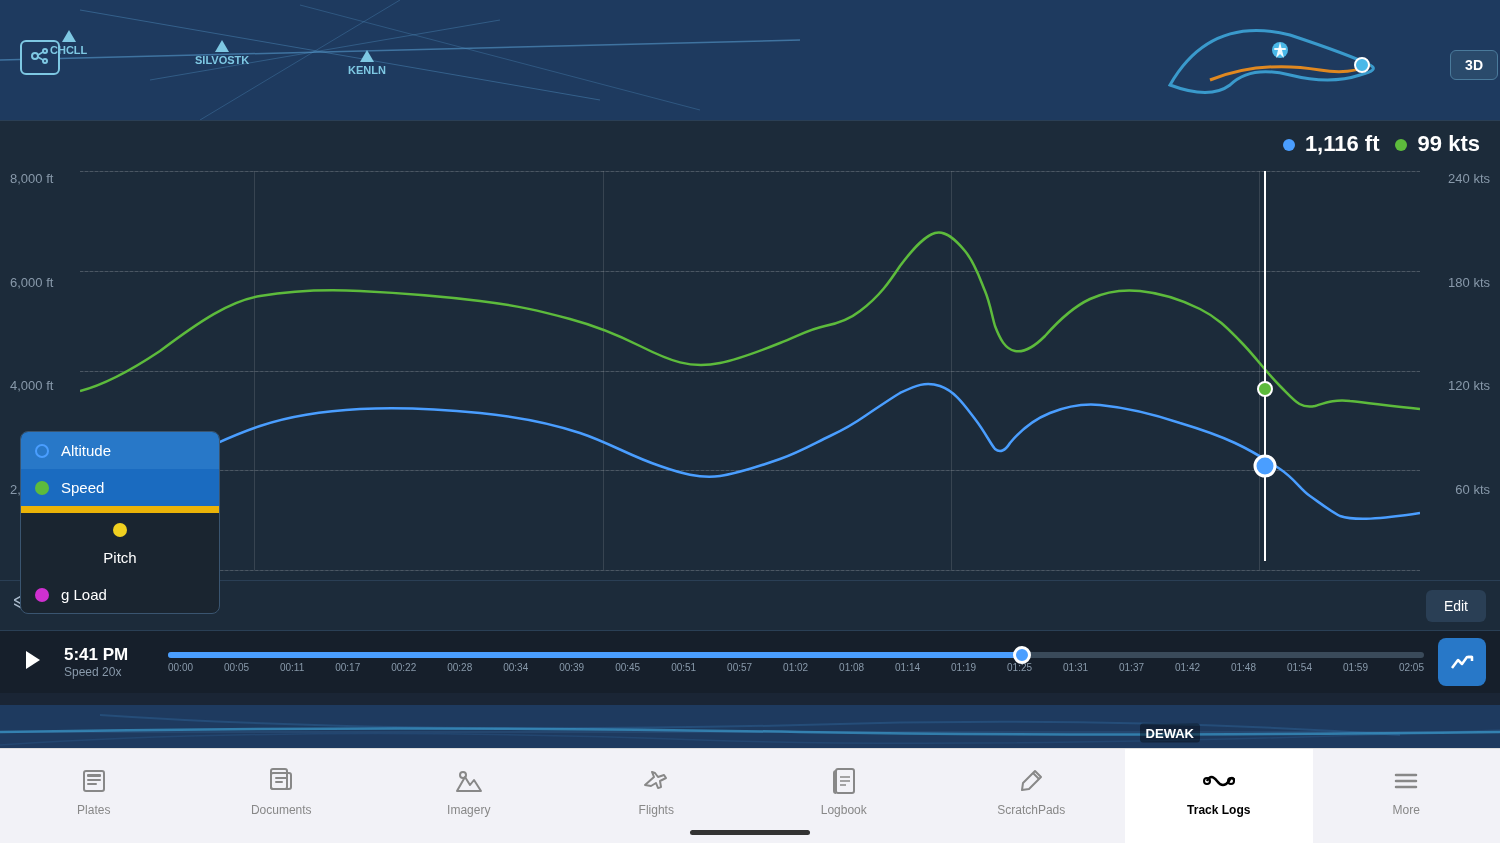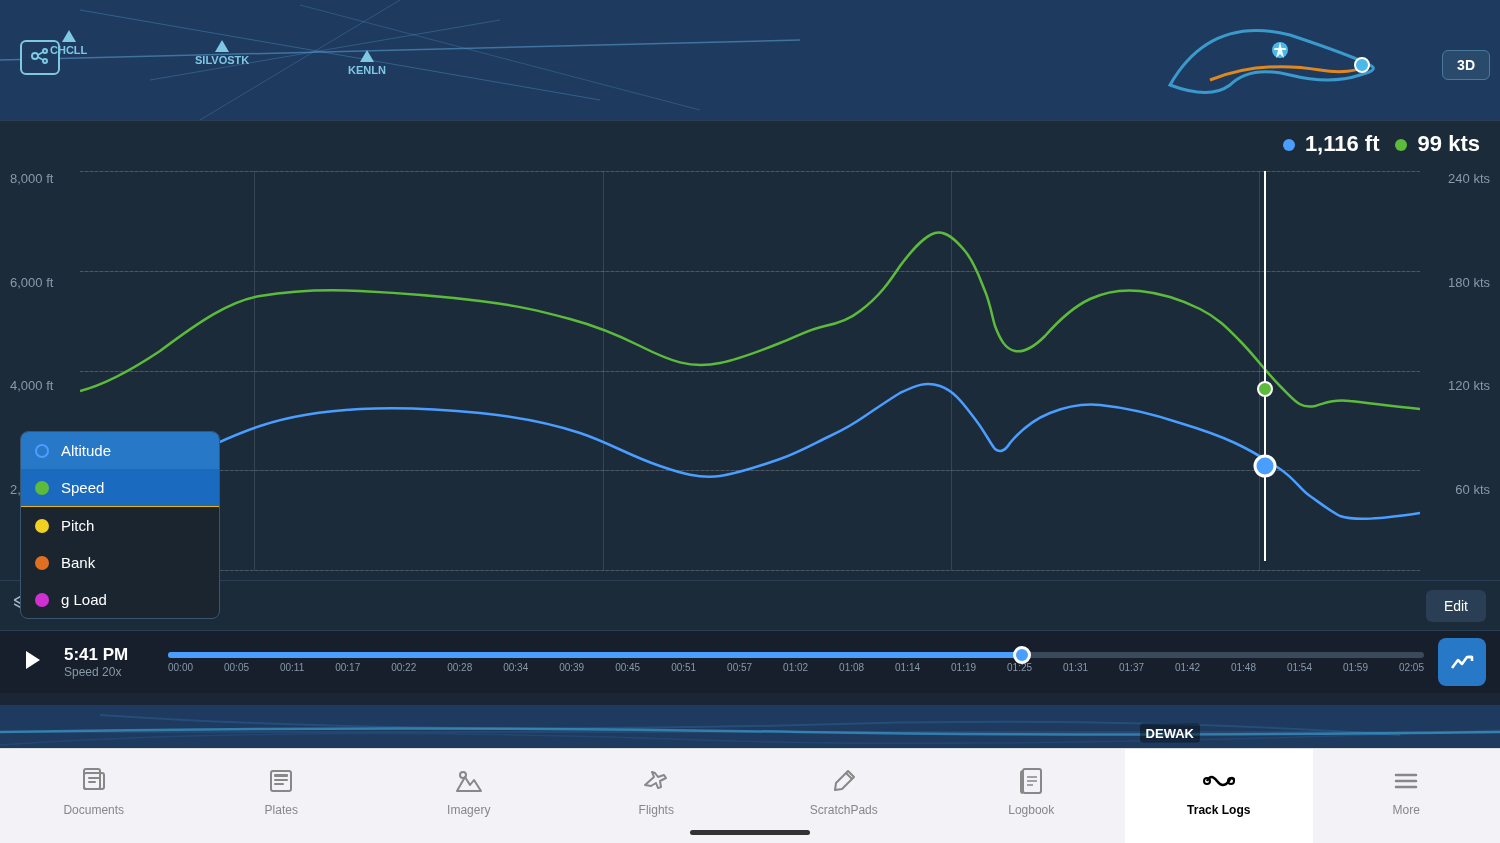--- a/index.html
+++ b/index.html
@@ -35,21 +35,21 @@
       top: 40px; left: 20px;
       background: #1e3a5f;
       border: 2px solid #7ec8e3;
       border-radius: 6px;
       padding: 4px 8px;
       color: #7ec8e3;
       font-size: 12px;
     }
     .btn-3d {
       position: absolute;
-      top: 50px; right: 10px;
+      top: 50px; right: 2px;
       background: #2a4a6b;
       border: 1px solid #4a7a9b;
       border-radius: 6px;
       color: white;
       font-size: 14px;
       font-weight: bold;
       padding: 6px 14px;
     }
 
     
@@ -541,27 +541,23 @@
 
   <div class="legend-popup">
     <div class="legend-item active-blue">
       <div class="legend-dot blue"></div>
       <span>Altitude</span>
     </div>
     <div class="legend-item active-green">
       <div class="legend-dot green"></div>
       <span>Speed</span>
     </div>
-    <div class="legend-item inactive" style="border-top:1px solid #eab308;">
+    <div class="legend-item inactive" style="border-top:7px solid #eab308;flex-direction:column;">
       <div class="legend-dot yellow"></div>
       <span>Pitch</span>
-    </div>
-    <div class="legend-item inactive">
-      <div class="legend-dot orange"></div>
-      <span>Bank</span>
     </div>
     <div class="legend-item inactive">
       <div class="legend-dot magenta"></div>
       <span>g Load</span>
     </div>
     <div class="legend-arrow"></div>
     <div class="legend-arrow-inner"></div>
   </div>
 
   <div class="chart-bottom-bar">
@@ -644,83 +640,83 @@
         <polyline points="18,7 22,7 22,11" fill="none" stroke="white" stroke-width="2.5" stroke-linejoin="round"></polyline>
       </svg>
   </button>
 </div>
 
 <div class="bottom-nav">
 
   <div class="nav-item">
     <span class="nav-icon">
       <svg width="28" height="28" viewBox="0 0 28 28">
+          <rect x="4" y="4" width="20" height="20" rx="2" fill="none" stroke="#888" stroke-width="2"></rect>
+          <rect x="7" y="7" width="14" height="3" rx="1" fill="#888"></rect>
+          <rect x="7" y="12" width="14" height="2" rx="1" fill="#888"></rect>
+          <rect x="7" y="16" width="10" height="2" rx="1" fill="#888"></rect>
+        </svg>
+    </span>
+    <span class="nav-label">Plates</span>
+  </div>
+
+  <div class="nav-item">
+    <span class="nav-icon">
+      <svg width="28" height="28" viewBox="0 0 28 28">
           <rect x="4" y="2" width="16" height="20" rx="2" fill="none" stroke="#888" stroke-width="2"></rect>
           <rect x="4" y="6" width="20" height="16" rx="2" fill="none" stroke="#888" stroke-width="2"></rect>
           <rect x="8" y="10" width="12" height="2" rx="1" fill="#888"></rect>
           <rect x="8" y="14" width="8" height="2" rx="1" fill="#888"></rect>
         </svg>
     </span>
     <span class="nav-label">Documents</span>
-  </div>
-
-  <div class="nav-item">
-    <span class="nav-icon">
-      <svg width="28" height="28" viewBox="0 0 28 28">
-          <rect x="4" y="4" width="20" height="20" rx="2" fill="none" stroke="#888" stroke-width="2"></rect>
-          <rect x="7" y="7" width="14" height="3" rx="1" fill="#888"></rect>
-          <rect x="7" y="12" width="14" height="2" rx="1" fill="#888"></rect>
-          <rect x="7" y="16" width="10" height="2" rx="1" fill="#888"></rect>
-        </svg>
-    </span>
-    <span class="nav-label">Plates</span>
   </div>
 
   <div class="nav-item">
     <span class="nav-icon">
       <svg width="28" height="28" viewBox="0 0 28 28">
           <polygon points="2,24 10,10 15,18 19,13 26,24" fill="none" stroke="#888" stroke-width="2" stroke-linejoin="round"></polygon>
           <circle cx="8" cy="8" r="3" fill="none" stroke="#888" stroke-width="2"></circle>
         </svg>
     </span>
     <span class="nav-label">Imagery</span>
   </div>
 
   <div class="nav-item">
     <span class="nav-icon">
       <svg width="28" height="28" viewBox="0 0 28 28">
           <path d="M3 18 L12 10 L10 5 L13 6 L16 10 L22 8 L24 11 L18 14 L19 20 L16 21 L14 16 L9 19 Z" fill="none" stroke="#888" stroke-width="2" stroke-linejoin="round"></path>
         </svg>
     </span>
     <span class="nav-label">Flights</span>
-  </div>
-
-  <div class="nav-item">
-    <span class="nav-icon">
-      <svg width="28" height="28" viewBox="0 0 28 28">
-          <path d="M18 4 L24 10 L12 22 L5 23 L6 16 Z" fill="none" stroke="#888" stroke-width="2" stroke-linejoin="round"></path>
-          <line x1="16" y1="6" x2="22" y2="12" stroke="#888" stroke-width="2"></line>
-        </svg>
-    </span>
-    <span class="nav-label">ScratchPads</span>
   </div>
 
   <div class="nav-item">
     <span class="nav-icon">
       <svg width="28" height="28" viewBox="0 0 28 28">
           <path d="M6 4 Q6 2 8 2 L22 2 Q24 2 24 4 L24 24 Q24 26 22 26 L8 26 Q6 26 6 24 Z" fill="none" stroke="#888" stroke-width="2"></path>
           <path d="M6 4 Q4 4 4 6 L4 24 Q4 26 6 26" fill="none" stroke="#888" stroke-width="2"></path>
           <line x1="10" y1="10" x2="20" y2="10" stroke="#888" stroke-width="1.5"></line>
           <line x1="10" y1="14" x2="20" y2="14" stroke="#888" stroke-width="1.5"></line>
           <line x1="10" y1="18" x2="16" y2="18" stroke="#888" stroke-width="1.5"></line>
         </svg>
     </span>
     <span class="nav-label">Logbook</span>
   </div>
 
+  <div class="nav-item">
+    <span class="nav-icon">
+      <svg width="28" height="28" viewBox="0 0 28 28">
+          <path d="M18 4 L24 10 L12 22 L5 23 L6 16 Z" fill="none" stroke="#888" stroke-width="2" stroke-linejoin="round"></path>
+          <line x1="16" y1="6" x2="22" y2="12" stroke="#888" stroke-width="2"></line>
+        </svg>
+    </span>
+    <span class="nav-label">ScratchPads</span>
+  </div>
+
   <div class="nav-item active">
     <span class="nav-icon">
       <svg width="32" height="28" viewBox="0 0 32 28">
           <path d="M4 14 Q8 6 14 14 Q20 22 26 14 Q29 8 32 14" fill="none" stroke="#000" stroke-width="2.5"></path>
           <circle cx="4" cy="14" r="3" fill="none" stroke="#000" stroke-width="2"></circle>
           <circle cx="28" cy="14" r="3" fill="none" stroke="#000" stroke-width="2"></circle>
         </svg>
     </span>
     <span class="nav-label">Track Logs</span>
   </div>

